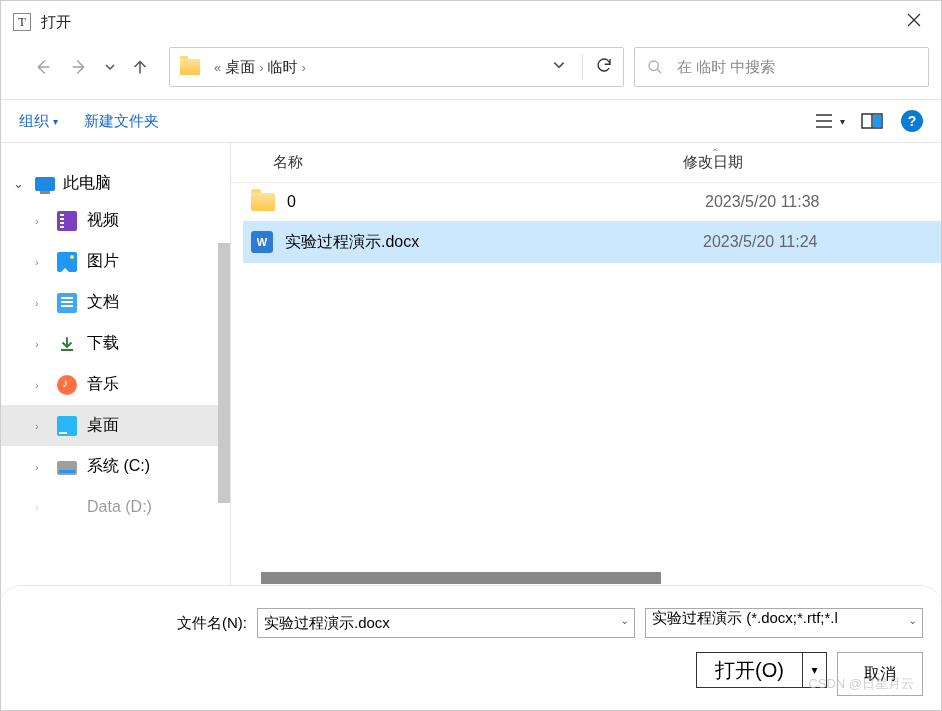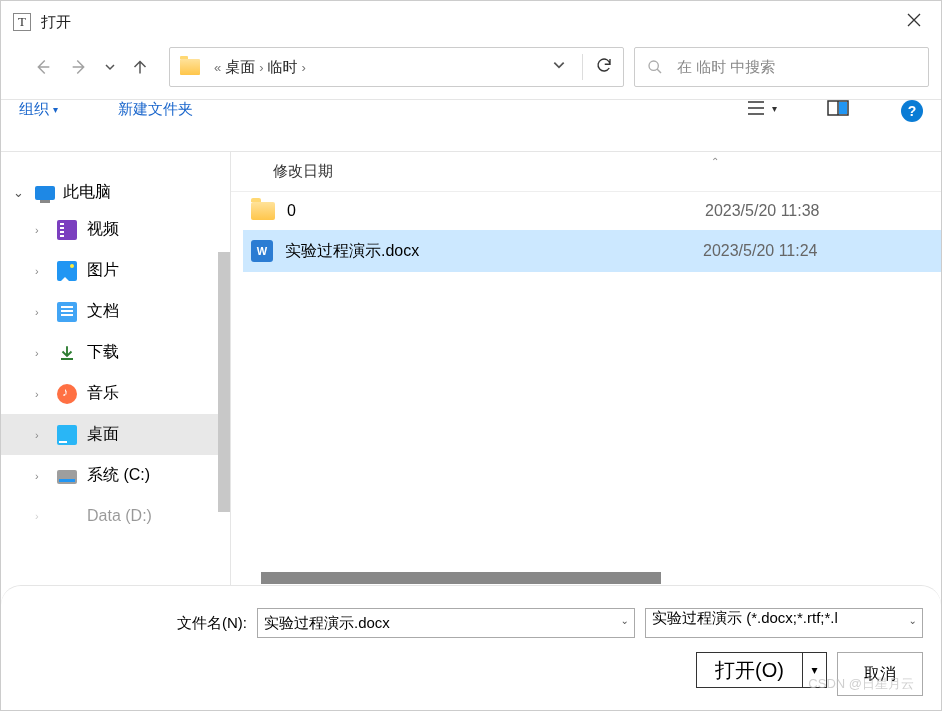--- a/index.html
+++ b/index.html
@@ -21,21 +21,21 @@
   .addr .folder-ico::before { content:""; position:absolute; top:-3px; left:0; width:8px; height:3px; background:#ffd873; border-radius:1px 1px 0 0;}
   .crumb-sep { color:#777; margin: 0 4px; font-size: 13px;}
   .crumb { font-size: 15px; color: #222; }
   .addr-spacer { flex: 1; }
   .addr-drop { color:#555; margin: 0 8px; }
   .addr-refresh { color:#333; margin: 0 4px; }
   .search { width: 295px; border: 1px solid #ccc; height: 40px; display: flex; align-items: center; padding: 0 12px; color:#888; font-size:15px; border-radius:2px;}
   .search svg { margin-right: 14px; opacity:.7;}
   
   
-  .toolbar { display: flex; align-items: flex-start; border-top: 1px solid #e5e5e5; border-bottom: 1px solid #e5e5e5; height: 53px; padding: 0 18px; gap: 34px; }
+  .toolbar { display: flex; align-items: center; border-top: 1px solid #e5e5e5; border-bottom: 1px solid #e5e5e5; height: 44px; padding: 0 18px; }
   .tool-link { color: #1a66cc; font-size: 15px; margin-right: 26px; display:flex; align-items:center; gap:4px;}
   .tool-link .dd { font-size: 10px; color:#1a66cc;}
   .tool-spacer { flex: 1; }
   .view-btn { display:flex; align-items:center; gap:6px; margin-left: 16px; color:#333;}
   .help-circle { width:22px; height:22px; border-radius:50%; background:#0a7cd5; color:#fff; display:flex; align-items:center; justify-content:center; font-size:14px; font-weight:bold; margin-left:18px;}
   
   
   .main { flex: 1; display: flex; overflow: hidden; }
   .sidebar { width: 230px; border-right: 1px solid #e5e5e5; padding-top: 24px; position: relative; font-size: 16px; }
   .side-scroll { position:absolute; right:0; top:100px; width:12px; height:260px; background:#c8c8c8; border-radius:0;}
@@ -236,20 +236,23 @@
       <span class="chev">›</span>
       <div class="ico"></div>
       <span>Data (D:)</span>
     </div>
     <div class="side-scroll"></div>
   </div>
 
   <div class="files">
     <div class="col-headers" style="position:relative;">
       <div class="sort-ind">⌃</div>
+      <div class="col-name">
+          <span>名称</span>
+        </div>
       <div class="col-date"><span>修改日期</span></div>
     </div>
     <div class="file-list">
       <div class="file-row">
         <div class="file-ico-folder"></div>
         <div class="file-name-col">0</div>
         <div class="file-date-col">2023/5/20 11:38</div>
       </div>
       <div class="file-row selected">
         <div class="file-ico-docx">W</div>

